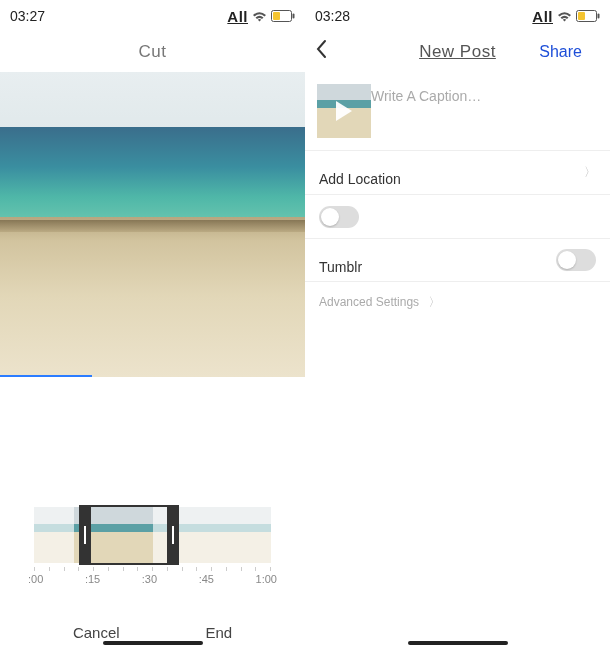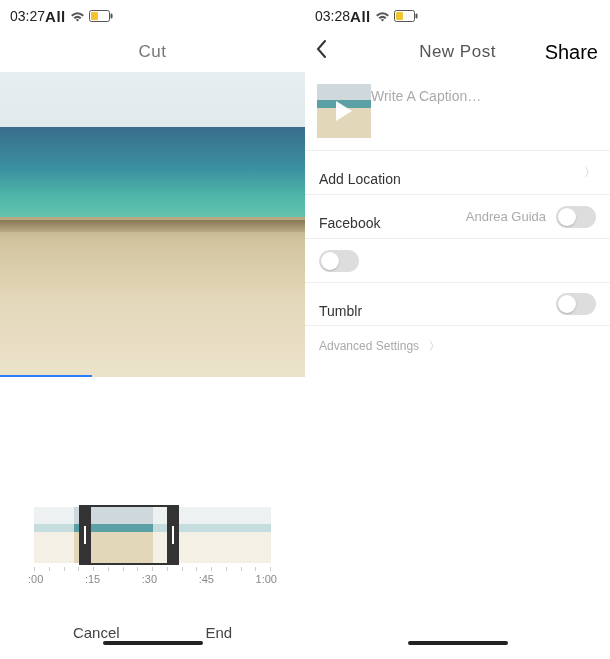--- a/index.html
+++ b/index.html
@@ -12,26 +12,27 @@
       overflow: hidden;
     }
     .screen { width: 305px; height: 659px; background: #fff; position: relative; }
     .screen-left { border-right: none; }
     
     
     .status-bar {
       height: 32px;
       display: flex;
       align-items: center;
+      justify-content: space-between;
       padding: 0 10px;
       font-size: 14px;
       color: #222;
       font-weight: 500;
     }
-    .status-right { display: flex; align-items: center; gap: 4px; }
+    .status-right { display: flex; align-items: center; gap: 4px; text-decoration: underline; }
     .status-all { font-weight: 600; font-size: 15px; letter-spacing: 0.5px; }
     .wifi-icon svg { display: block; }
     .battery-icon svg { display: block; }
     
     
     .nav-bar {
       height: 40px;
       display: flex;
       align-items: center;
       justify-content: center;
@@ -48,25 +49,25 @@
       position: absolute;
       left: 10px;
       top: 50%;
       transform: translateY(-50%);
       font-size: 22px;
       color: #333;
       cursor: pointer;
     }
     .nav-right {
       position: absolute;
-      right: 12px;
+      right: 28px;
       top: 50%;
       transform: translateY(-50%);
-      font-size: 20px;
-      color: #000000;
+      font-size: 16px;
+      color: #1d4ed8;
       font-weight: 500;
     }
     
     
     .video-preview {
       width: 305px;
       height: 305px;
       position: relative;
       overflow: hidden;
     }
@@ -323,41 +324,36 @@
       </span>
     </span>
   </div>
 
   <div class="nav-bar">
     <span class="nav-left">
       <svg width="12" height="20" viewBox="0 0 12 20">
           <path d="M10 2 L3 10 L10 18" stroke="#333" stroke-width="2" fill="none" stroke-linecap="round"></path>
         </svg>
     </span>
-    <span class="nav-title" style="color:#555;">New Post</span>
+    <span class="nav-title" style="color:#555;text-decoration:underline;">New Post</span>
     <span class="nav-right">Share</span>
   </div>
 
   <div class="caption-row">
     <div class="caption-thumb">
       <div class="play"></div>
     </div>
     <div class="caption-input">Write A Caption…</div>
   </div>
 
   <div class="list-row first">
     <span class="label">Add Location</span>
     <span class="chevron">〉</span>
   </div>
 
-  <div class="list-row">
-    <span class="label">Facebook</span>
-    <span class="value">Andrea Guida</span>
-    <span class="toggle"></span>
-  </div>
 
   <div class="list-row">
     <span class="toggle"></span>
   </div>
 
   <div class="list-row last">
     <span class="label">Tumblr</span>
     <span class="toggle"></span>
   </div>
 

